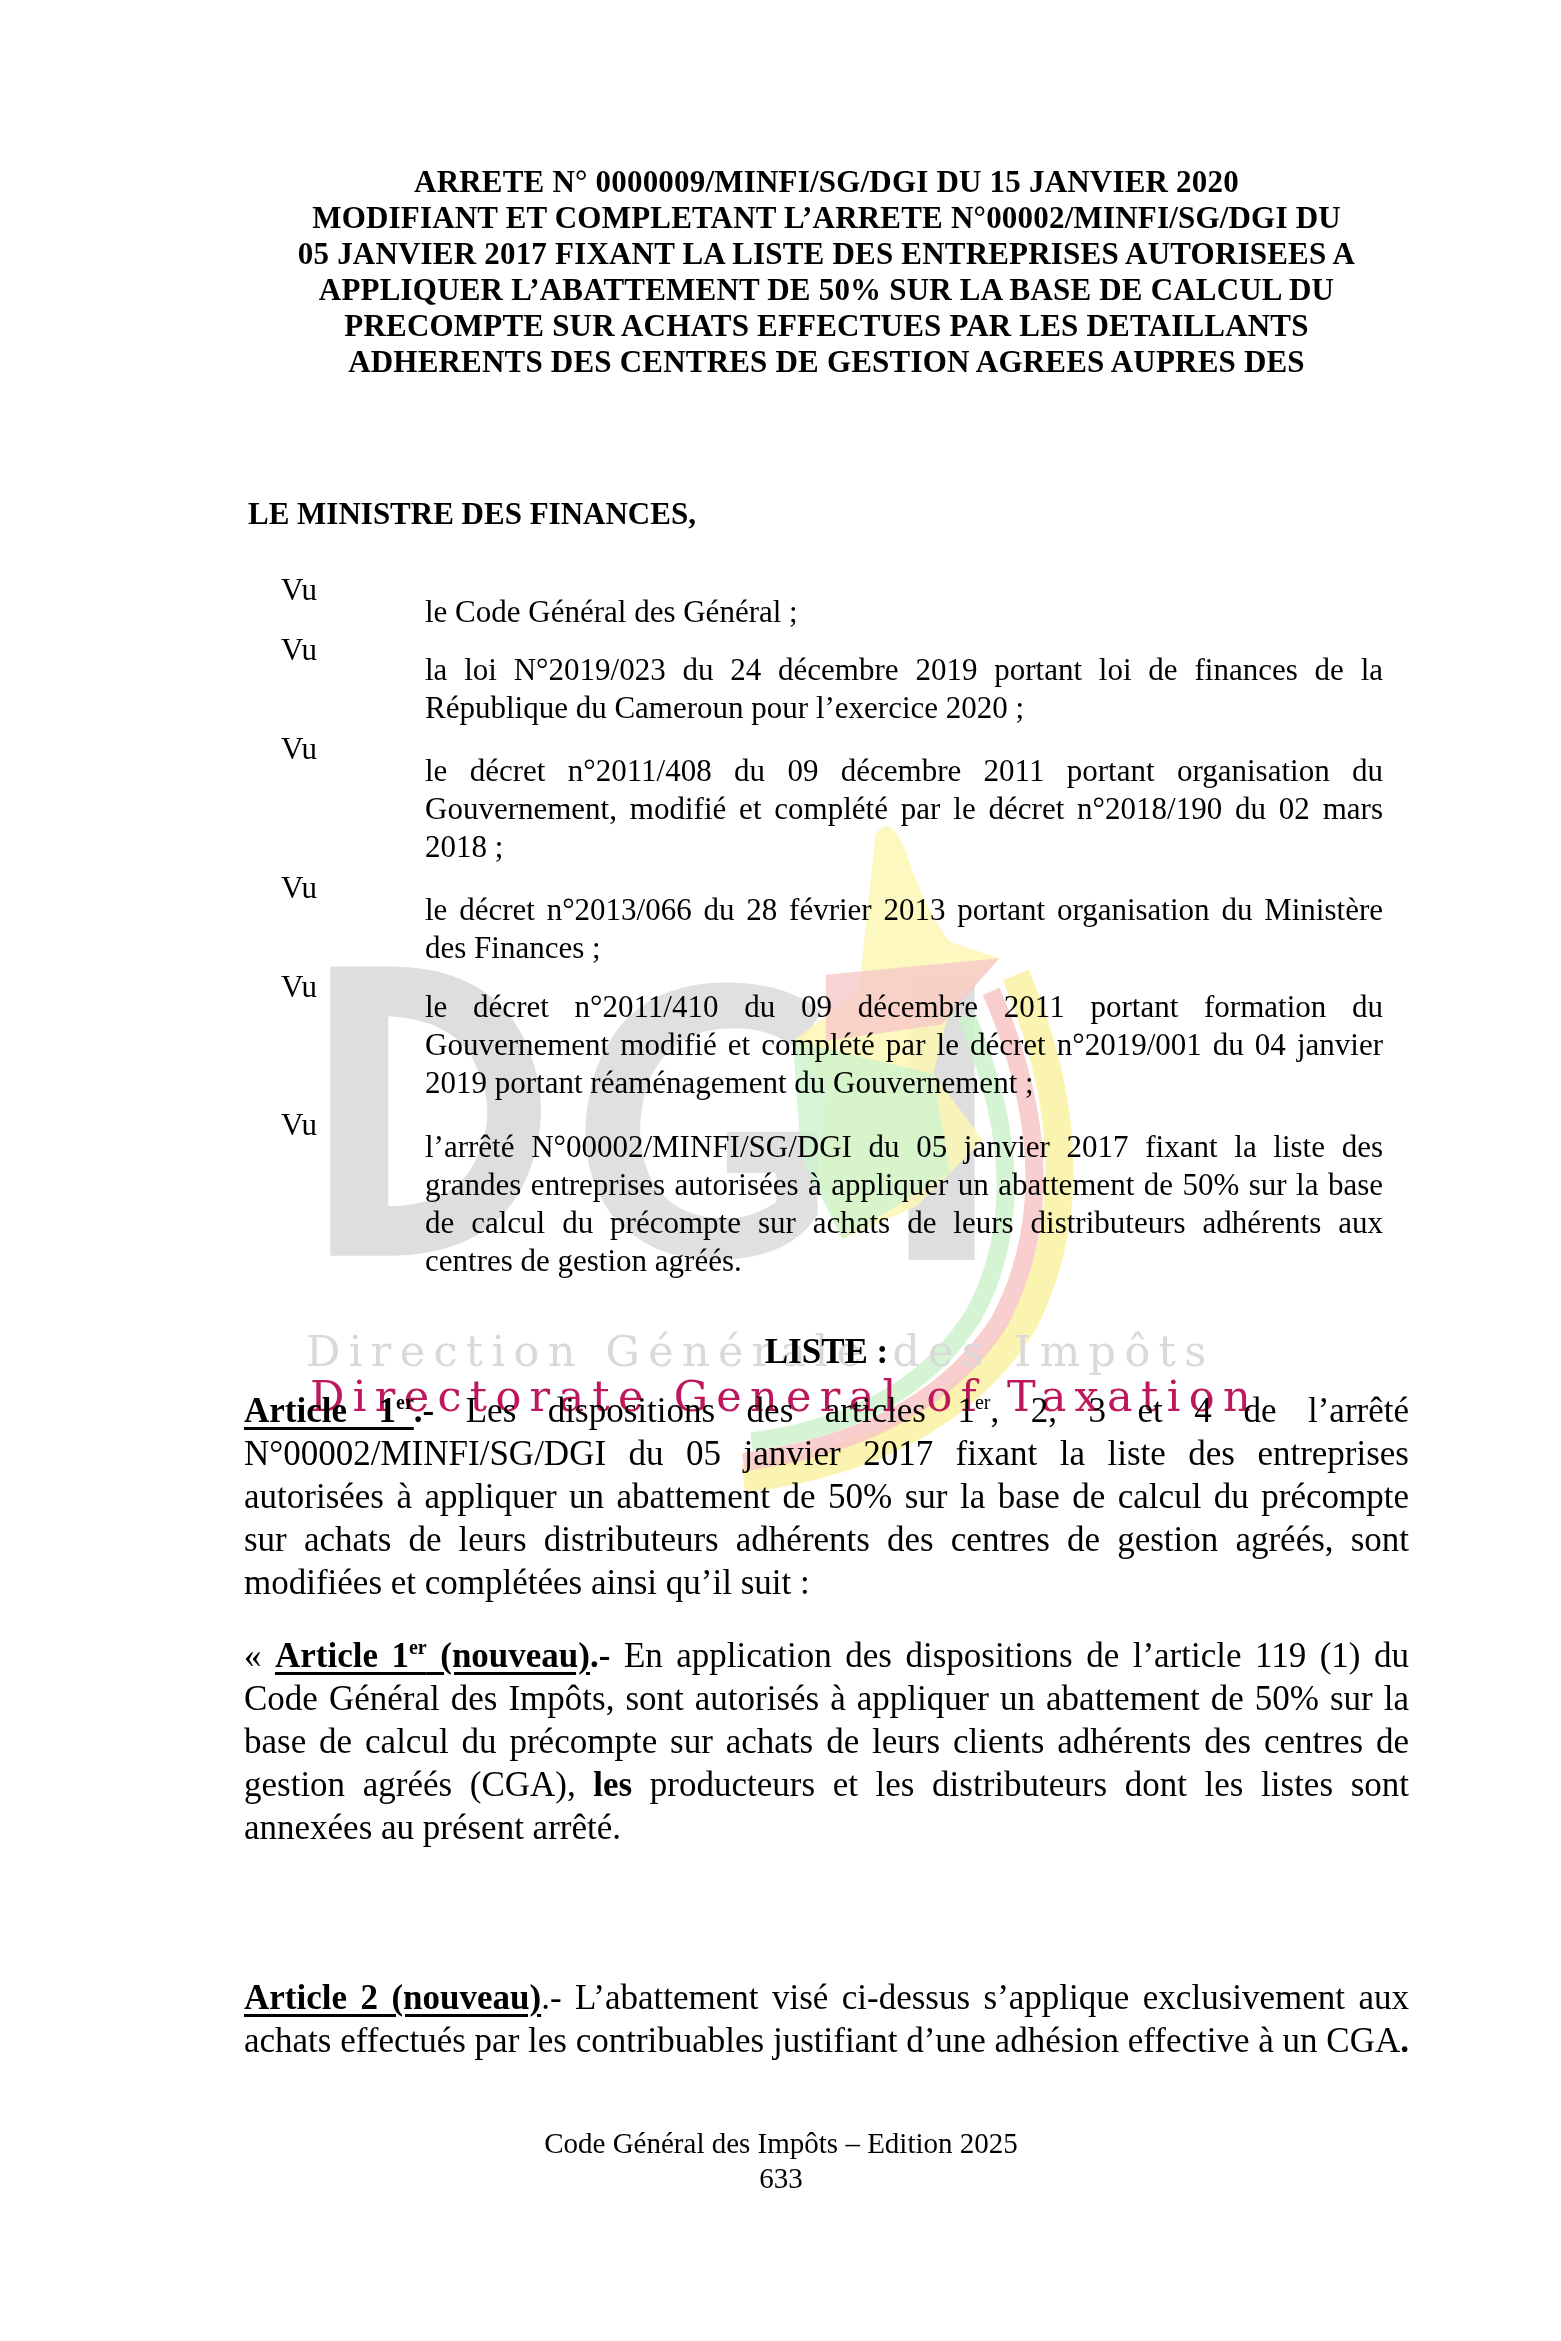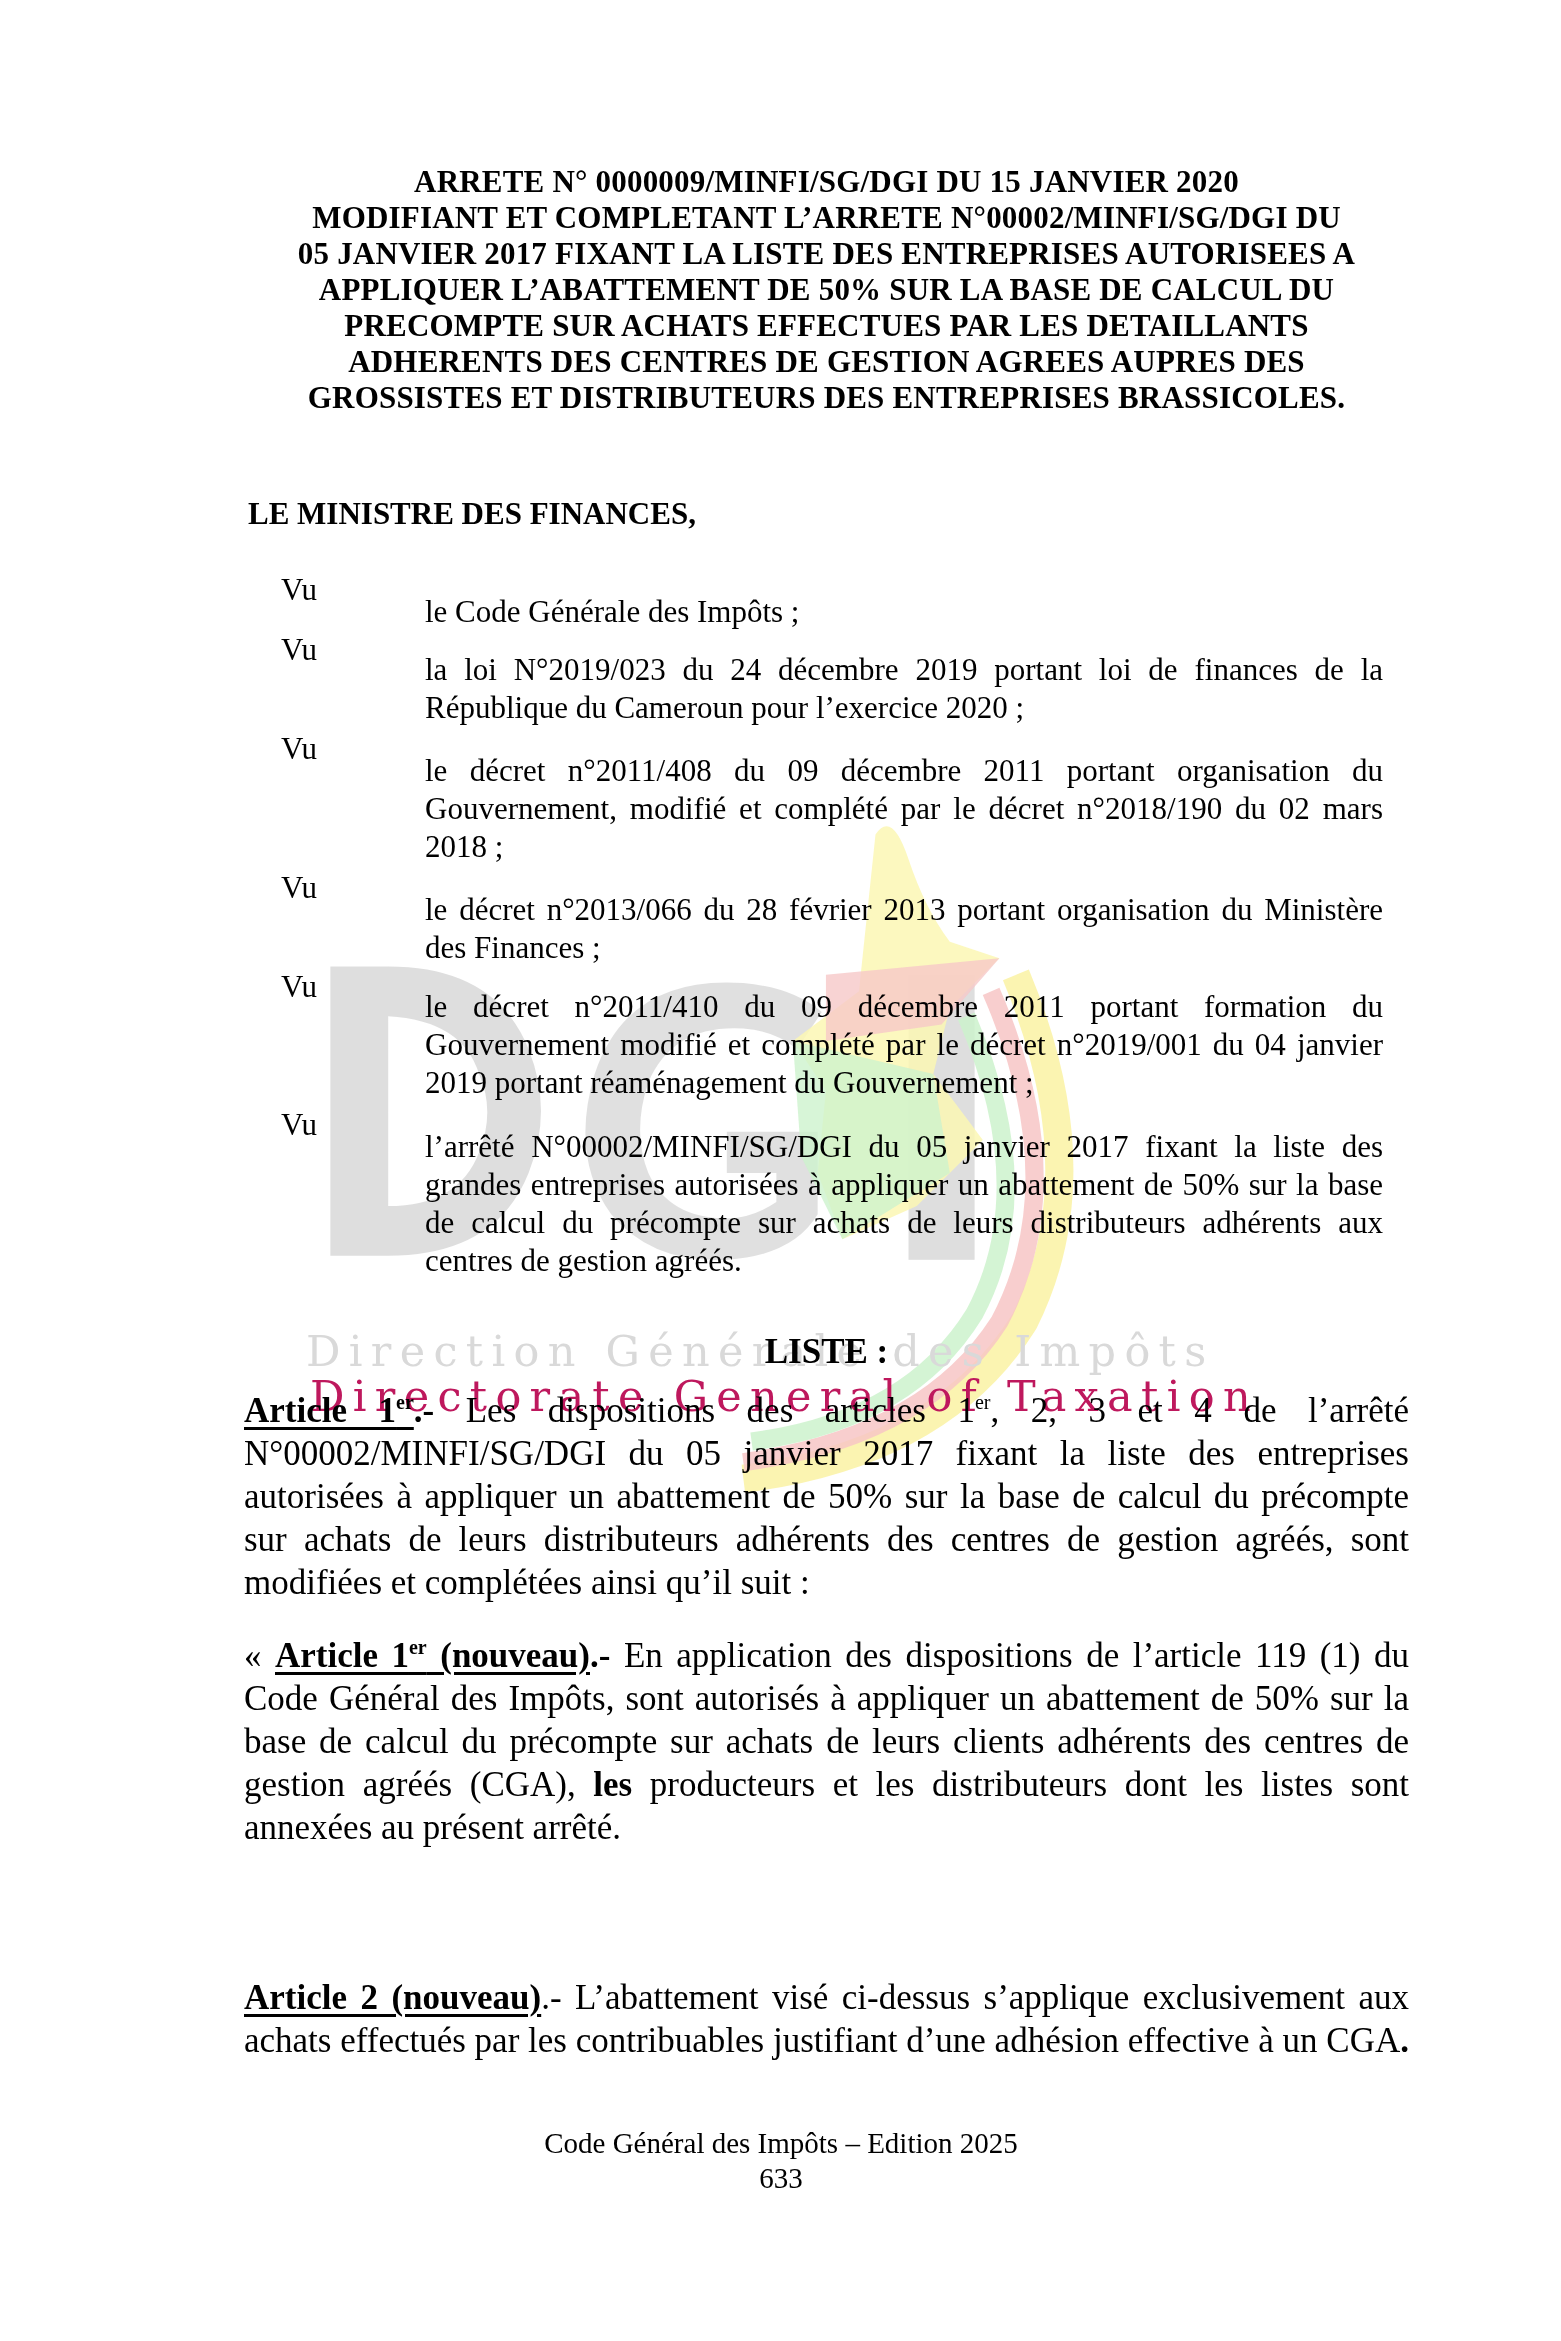--- a/index.html
+++ b/index.html
@@ -61,27 +61,26 @@
 
   <div class="content">
 
     <div class="title">
       <div>ARRETE N° 0000009/MINFI/SG/DGI DU 15 JANVIER 2020</div>
       <div>MODIFIANT ET COMPLETANT L’ARRETE N°00002/MINFI/SG/DGI DU</div>
       <div>05 JANVIER 2017 FIXANT LA LISTE DES ENTREPRISES AUTORISEES A</div>
       <div>APPLIQUER L’ABATTEMENT DE 50% SUR LA BASE DE CALCUL DU</div>
       <div>PRECOMPTE SUR ACHATS EFFECTUES PAR LES DETAILLANTS</div>
       <div>ADHERENTS DES CENTRES DE GESTION AGREES AUPRES DES</div>
-      <div>GROSSISTES ET DISTRIBUTEURS DES ENTREPRISES BRASSICOLES.</div>
     </div>
 
     <div class="minister">LE MINISTRE DES FINANCES,</div>
 
     <div class="vu-label" style="top:572px">Vu</div>
-    <div class="vu-text" style="top:593px">le Code Générale des Impôts ;</div>
+    <div class="vu-text" style="top:593px">le Code Général des Général ;</div>
 
     <div class="vu-label" style="top:632px">Vu</div>
     <div class="vu-text" style="top:651px">la loi N°2019/023 du 24 décembre 2019 portant loi de finances de la République du Cameroun pour l’exercice 2020 ;</div>
 
     <div class="vu-label" style="top:731px">Vu</div>
     <div class="vu-text" style="top:752px">le décret n°2011/408 du 09 décembre 2011 portant organisation du Gouvernement, modifié et complété par le décret n°2018/190 du 02 mars 2018 ;</div>
 
     <div class="vu-label" style="top:870px">Vu</div>
     <div class="vu-text" style="top:891px">le décret n°2013/066 du 28 février 2013 portant organisation du Ministère des Finances ;</div>
 

